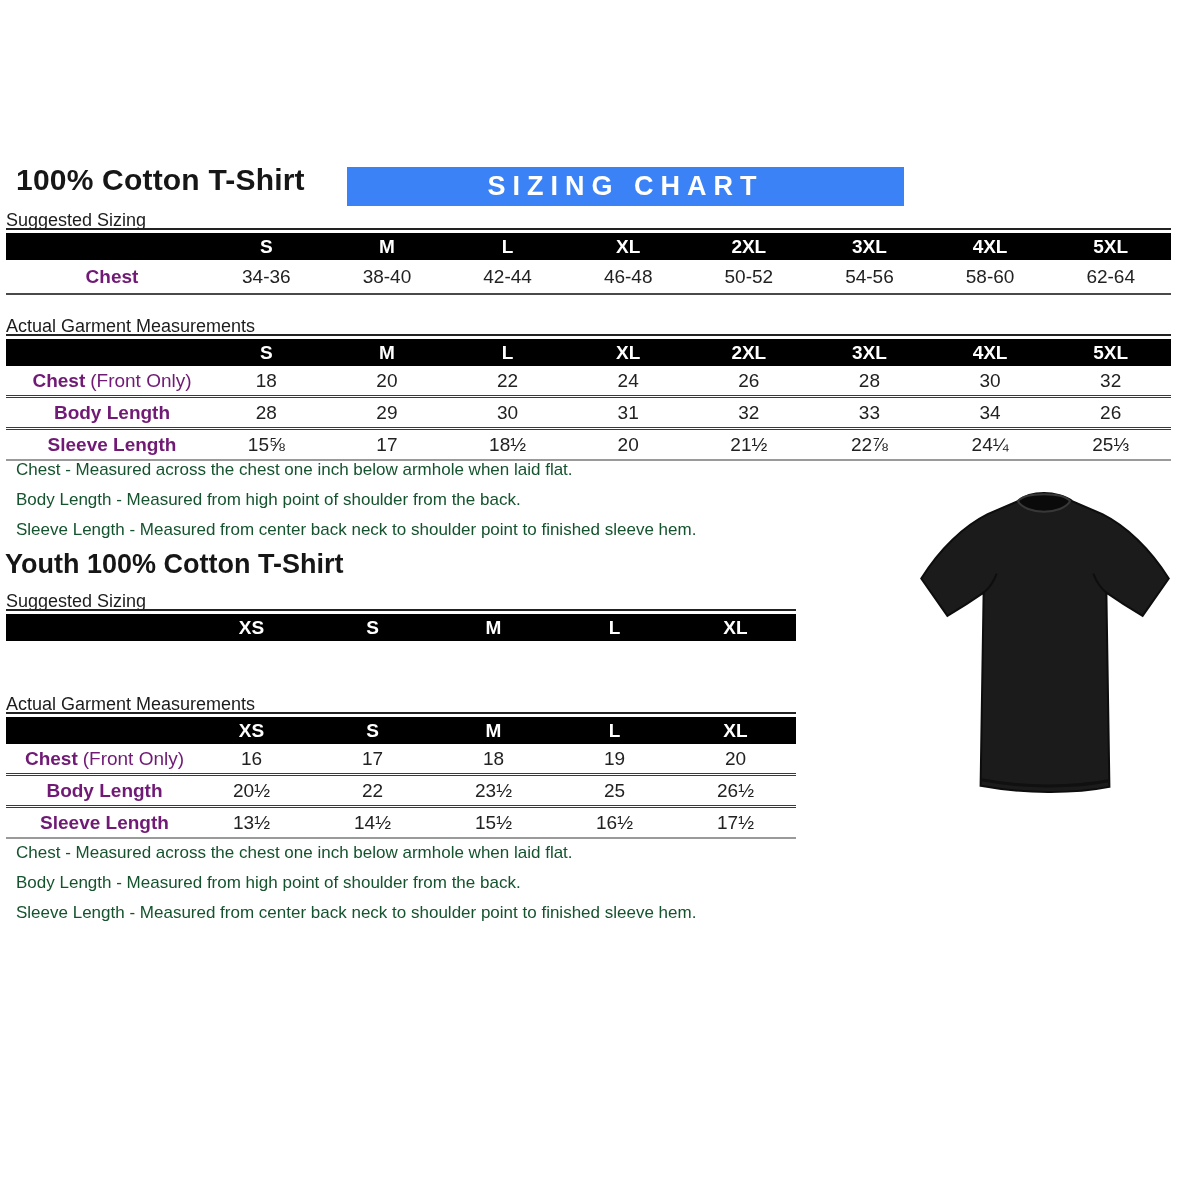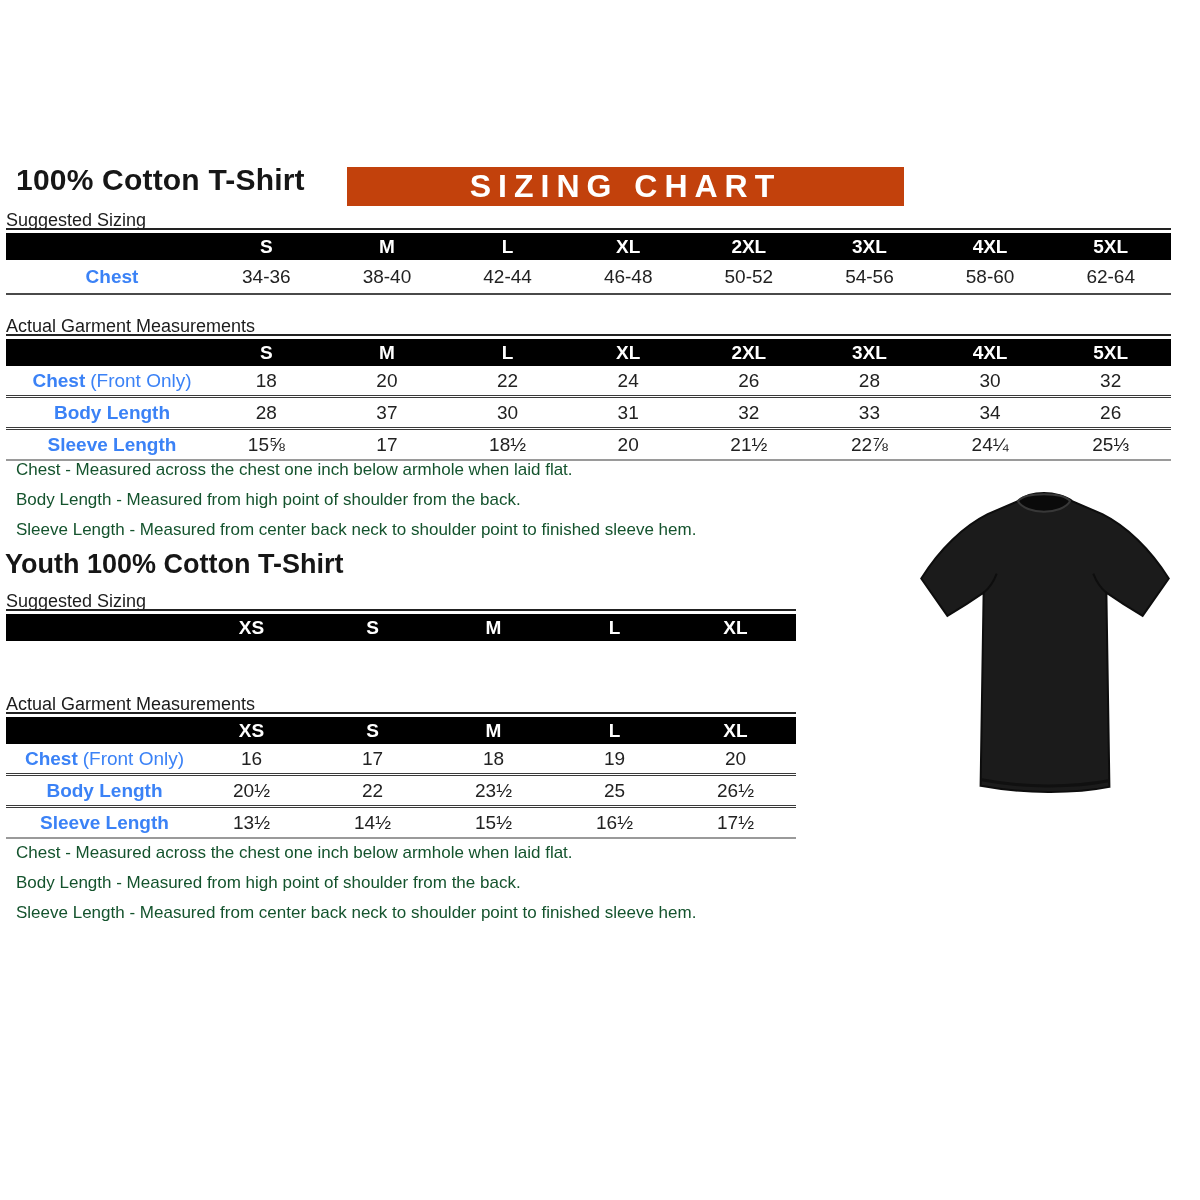--- a/index.html
+++ b/index.html
@@ -6,35 +6,35 @@
   .canvas {
     position:relative; width:1200px; height:1200px; background:#ffffff;
     font-family:"Liberation Sans", sans-serif; color:#111; overflow:hidden;
   }
   .abs { position:absolute; }
 
   .main-title { font-size:30px; font-weight:bold; letter-spacing:0.2px; color:#161616; }
   .youth-title { font-size:27px; font-weight:bold; color:#161616; }
 
   .banner {
-    background:#c2410c; color:#fff; display:flex; align-items:center; justify-content:center;
-    font-weight:bold; font-size:32px; letter-spacing:7px;
+    background:#3b82f6; color:#fff; display:flex; align-items:center; justify-content:center;
+    font-weight:bold; font-size:27px; letter-spacing:7px;
   }
 
   .sec-label { font-size:18px; color:#1c1c1c; }
 
   .sz-table { border-top:2px solid #222; }
   .sz-head {
     display:grid; background:#000; color:#fff; height:27px; align-items:center;
     margin-top:3px;
   }
   .sz-head .cell { text-align:center; font-weight:bold; font-size:19px; }
   .sz-row { display:grid; align-items:center; font-size:19px; color:#222; }
   .sz-row .cell { text-align:center; }
-  .rowlabel { text-align:left; padding-left:12px; font-weight:bold; color:#3b82f6; white-space:nowrap; }
+  .rowlabel { text-align:left; padding-left:12px; font-weight:bold; color:#701a75; white-space:nowrap; }
   .rowlabel .suffix { font-weight:normal; margin-left:5px; }
   .row-tall { height:33px; }
   .row-std  { height:29px; }
   .sep-double { border-bottom:3px double #3a3a3a; }
   .sep-single { border-bottom:2px solid #4a4a4a; }
   .sep-faint  { border-bottom:2px solid #9a9a9a; }
 
   .note { font-size:17px; color:#14532d; white-space:nowrap; }
 
   .cols-adult { grid-template-columns:200px repeat(8, 1fr); }
@@ -97,21 +97,21 @@
       <div class="cell">22</div>
       <div class="cell">24</div>
       <div class="cell">26</div>
       <div class="cell">28</div>
       <div class="cell">30</div>
       <div class="cell">32</div>
     </div>
     <div class="sz-row cols-adult row-std sep-double">
       <div class="cell rowlabel"><span>Body Length</span></div>
       <div class="cell">28</div>
-      <div class="cell">37</div>
+      <div class="cell">29</div>
       <div class="cell">30</div>
       <div class="cell">31</div>
       <div class="cell">32</div>
       <div class="cell">33</div>
       <div class="cell">34</div>
       <div class="cell">26</div>
     </div>
     <div class="sz-row cols-adult row-std sep-faint">
       <div class="cell rowlabel"><span>Sleeve Length</span></div>
       <div class="cell">15⅝</div>

